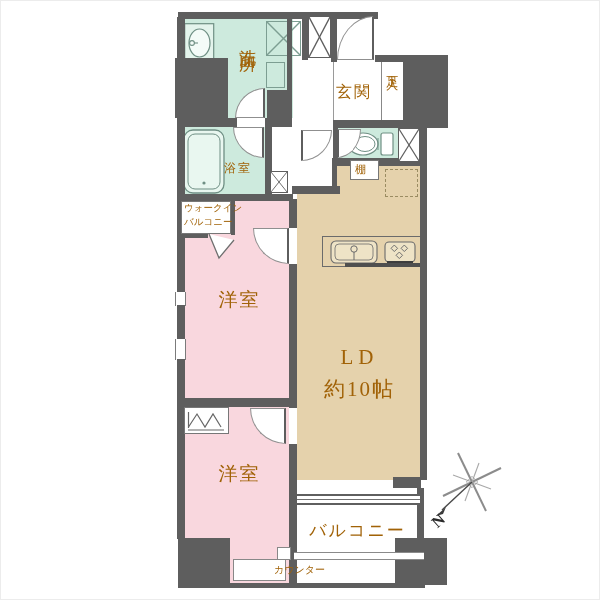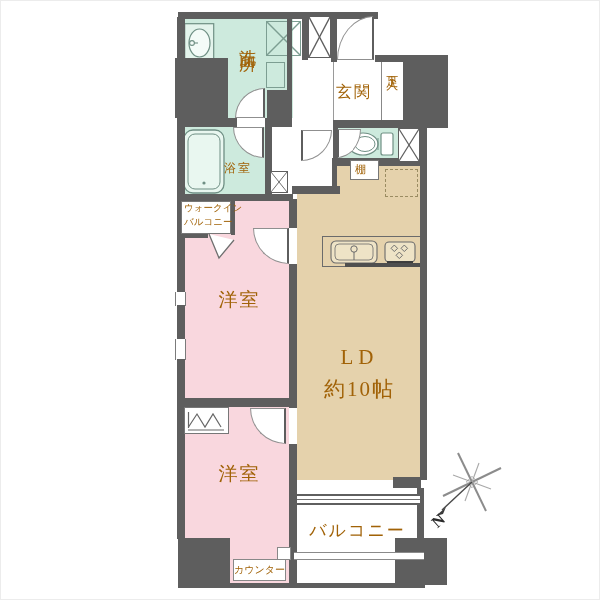--- a/index.html
+++ b/index.html
@@ -189,21 +189,21 @@
     <span style="display:block;letter-spacing:2px;">洋室</span>
   </div>
   <div class="label center" style="left:307px;top:342px;width:105px;font-size:21px;line-height:1.5;">
     <span style="display:block;letter-spacing:5px;">LD</span>
     <span style="display:block;letter-spacing:2px;">約10帖</span>
   </div>
   <div class="label center" style="left:197px;top:460px;width:85px;font-size:19px;line-height:1.45;">
     <span style="display:block;letter-spacing:2px;">洋室</span>
   </div>
   <div class="label center" style="left:300px;top:520px;width:115px;font-size:17px;letter-spacing:2px;">バルコニー</div>
-  <div class="label center" style="left:233px;top:563px;width:53px;font-size:10px;">カウンター</div>
+  <div class="label center" style="left:233px;top:563px;width:53px;font-size:10px;padding-left:40px;">カウンター</div>
 
   <svg class="abs" style="left:430px;top:446px;" width="84" height="84">
     <g stroke="#8c8c8c" stroke-width="2">
       <line x1="42" y1="36" x2="71" y2="22"></line>
       <line x1="42" y1="36" x2="13" y2="50"></line>
       <line x1="42" y1="36" x2="28" y2="7"></line>
       <line x1="42" y1="36" x2="56" y2="65"></line>
     </g>
     <g stroke="#a8a8a8" stroke-width="1.1">
       <line x1="42" y1="36" x2="49" y2="17"></line>

